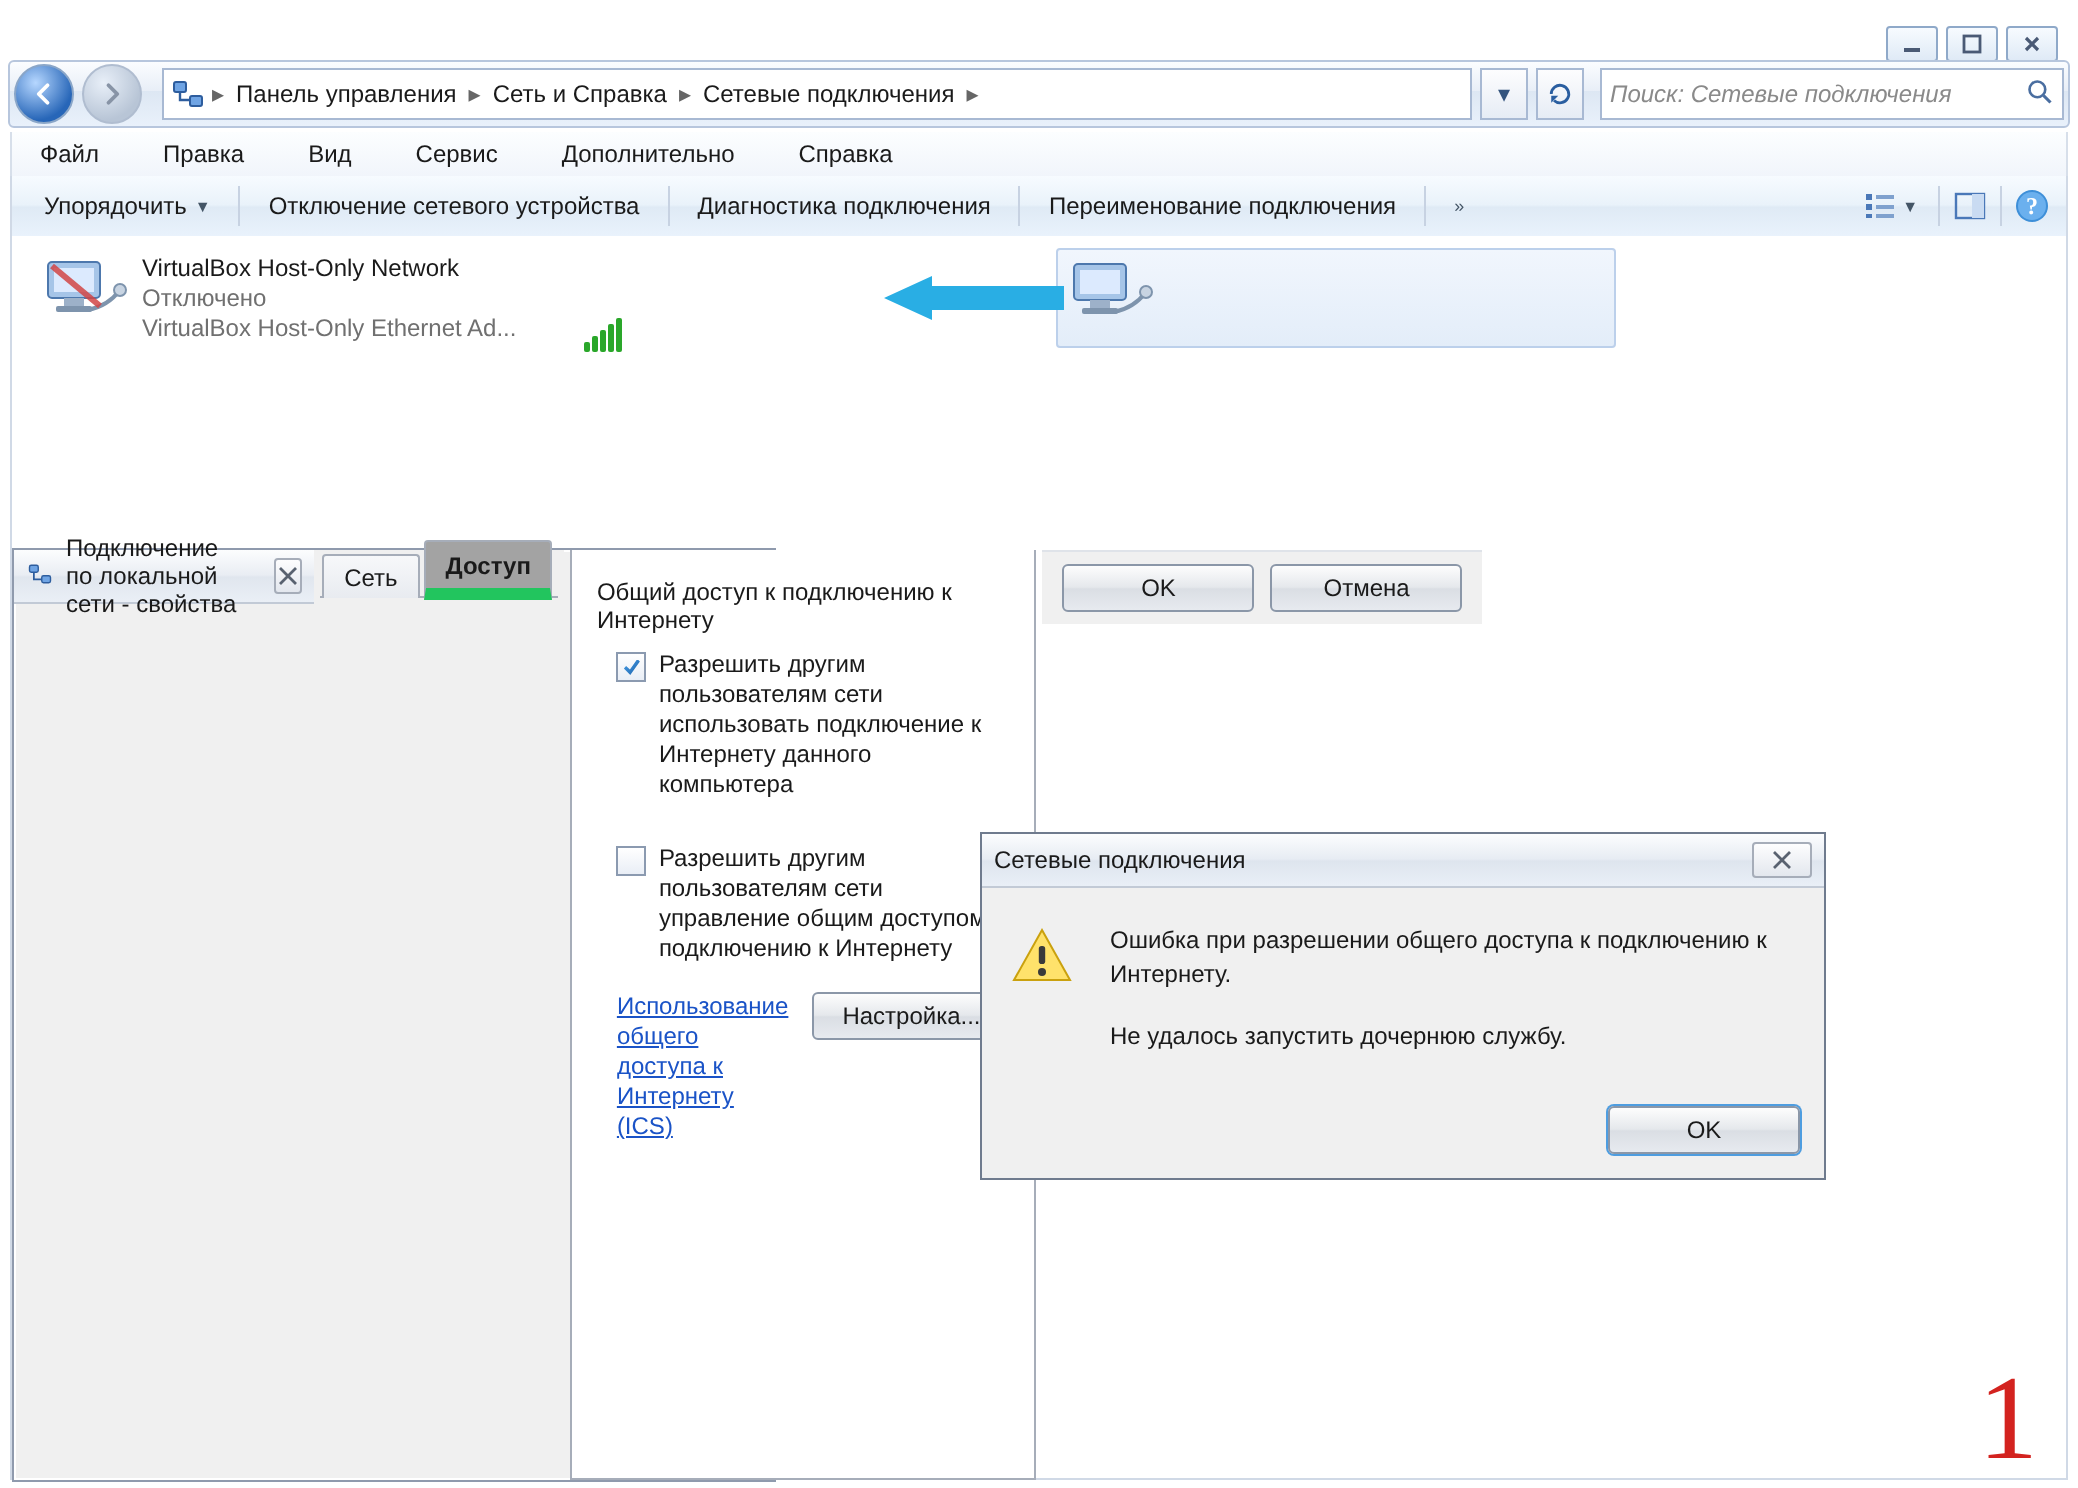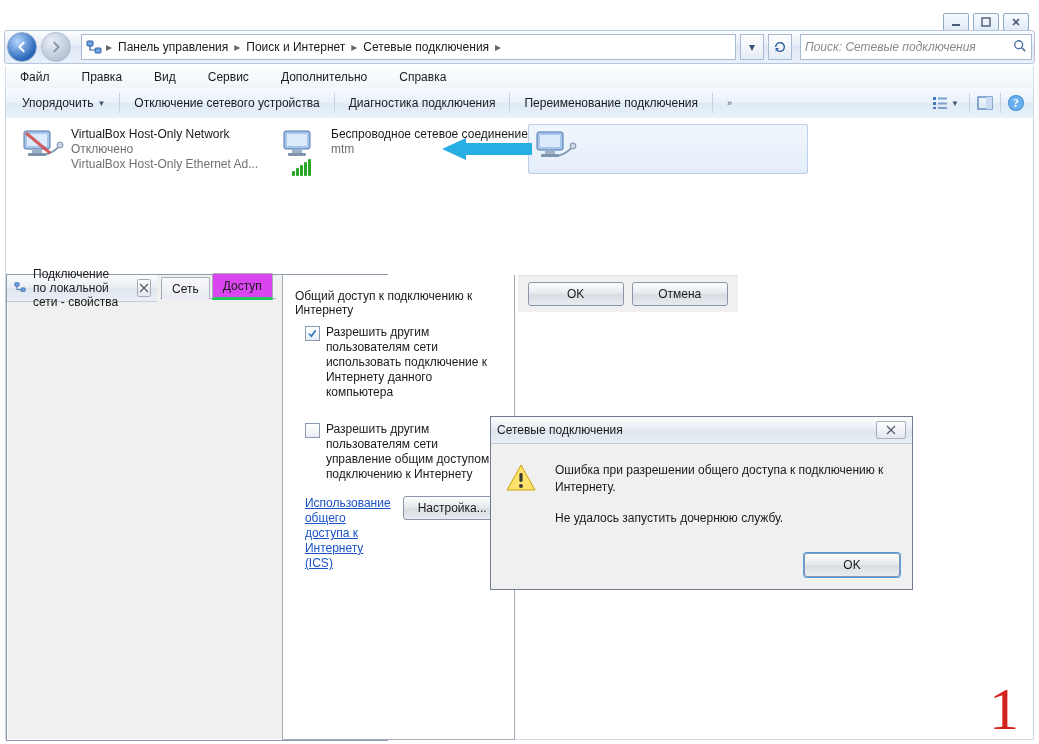--- a/index.html
+++ b/index.html
@@ -167,21 +167,21 @@
     display:flex;align-items:center;justify-content:center;
   }
   .tab-strip{
     height:24px;display:flex;align-items:flex-end;padding:0 4px;
     background:#f0f0f0;position:relative;
   }
   .tab-strip::after{content:"";position:absolute;left:3px;right:3px;bottom:0;height:1px;background:#a6adb9;}
   .tab{height:21px;padding:0 10px;border:1px solid #a6adb9;border-bottom:none;
        border-radius:2px 2px 0 0;background:linear-gradient(#f7f8fa,#e8ebf0);
        display:flex;align-items:center;margin-right:2px;position:relative;z-index:1;}
-  .tab.active{background:#d946ef;height:23px;z-index:2;border-bottom:3px solid #22c55e;margin-bottom:-1px;}
+  .tab.active{background:#a3a3a3;height:23px;z-index:2;border-bottom:6px solid #22c55e;margin-bottom:-1px;font-weight:bold;}
   .tab-body{
     flex:1;margin:0 3px;background:#fff;border:1px solid #a6adb9;border-top:none;
     padding:10px 8px;position:relative;
   }
   .group-label{margin:4px 0 8px 4px;}
   .chkrow{display:flex;align-items:flex-start;gap:6px;margin:4px 4px 14px 14px;line-height:15px;}
   .chkbox{width:13px;height:13px;border:1px solid #8b9ab0;background:linear-gradient(#fff,#e9eef6);
           display:flex;align-items:center;justify-content:center;flex-shrink:0;margin-top:1px;}
   .chkbox.checked::after{content:"";width:8px;height:8px;
      background:linear-gradient(135deg,#49a0e8,#1a5fa8);
@@ -257,21 +257,21 @@
     <span class="bc-icon">
       <svg viewBox="0 0 16 16">
           <rect x="1" y="2" width="6" height="5" rx="1" fill="#6fa4e4" stroke="#2d5d9e"></rect>
           <rect x="9" y="9" width="6" height="5" rx="1" fill="#6fa4e4" stroke="#2d5d9e"></rect>
           <path d="M4 7 L4 11 L9 11" fill="none" stroke="#2d5d9e" stroke-width="1.2"></path>
         </svg>
     </span>
     <span class="bc-sep">▸</span>
     <span class="bc-seg">Панель управления</span>
     <span class="bc-sep">▸</span>
-    <span class="bc-seg">Поиск и Интернет</span>
+    <span class="bc-seg">Сеть и Справка</span>
     <span class="bc-sep">▸</span>
     <span class="bc-seg">Сетевые подключения</span>
     <span class="bc-sep">▸</span>
   </div>
   <div class="dd-btn">▾</div>
   <div class="refresh-btn">
     <svg width="14" height="14" viewBox="0 0 16 16">
         <path d="M3 8a5 5 0 1 1 1.6 3.7" fill="none" stroke="#2a5ea0" stroke-width="1.6"></path>
         <path d="M3 13 L3 9 L7 9 Z" fill="#2a5ea0"></path>
       </svg>
@@ -352,34 +352,20 @@
           <path d="M6 6 L30 26" stroke="#d24646" stroke-width="3" opacity="0.85"></path>
         </svg>
     </div>
     <div class="net-text">
       <span class="net-title">VirtualBox Host-Only Network</span>
       <span class="net-sub">Отключено</span>
       <span class="net-sub">VirtualBox Host-Only Ethernet Ad...</span>
     </div>
   </div>
 
-  <div class="net-item n2">
-    <div class="net-icon">
-      <svg viewBox="0 0 44 40">
-          <rect x="4" y="4" width="26" height="18" rx="2" fill="#a6c5e8" stroke="#4d78ad"></rect>
-          <rect x="7" y="7" width="20" height="12" fill="#dceafe"></rect>
-          <rect x="12" y="22" width="10" height="4" fill="#9db1c9"></rect>
-          <rect x="8" y="26" width="18" height="3" rx="1" fill="#7e94ad"></rect>
-        </svg>
-    </div>
-    <div class="net-text">
-      <span class="net-title">Беспроводное сетевое соединение</span>
-      <span class="net-sub">mtm</span>
-    </div>
-  </div>
   <div class="sig-bars">
     <span></span>
       <span></span>
       <span></span>
       <span></span>
       <span></span>
   </div>
 
   <div class="net-item n3">
     <div class="net-icon">

